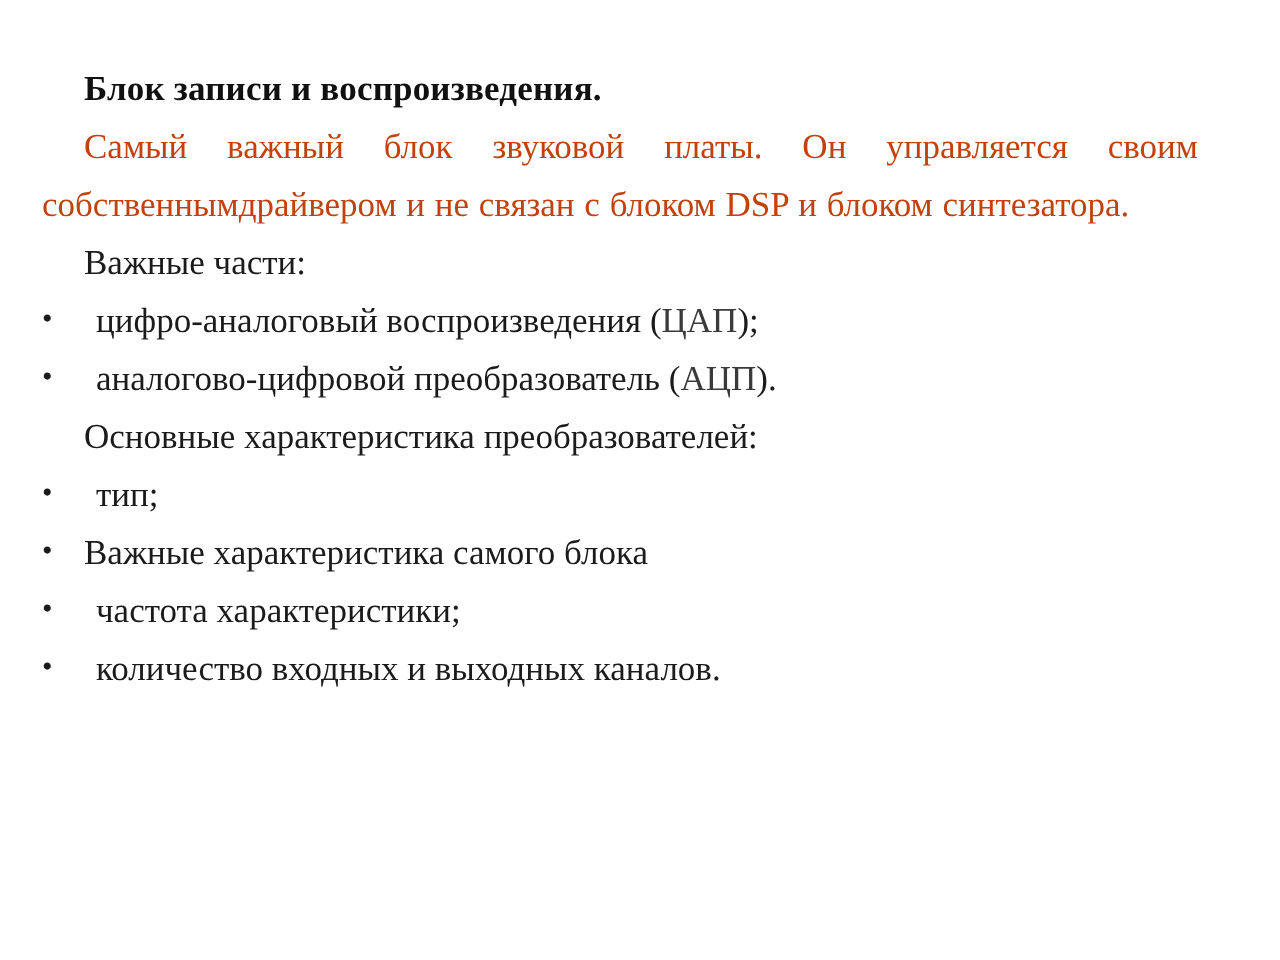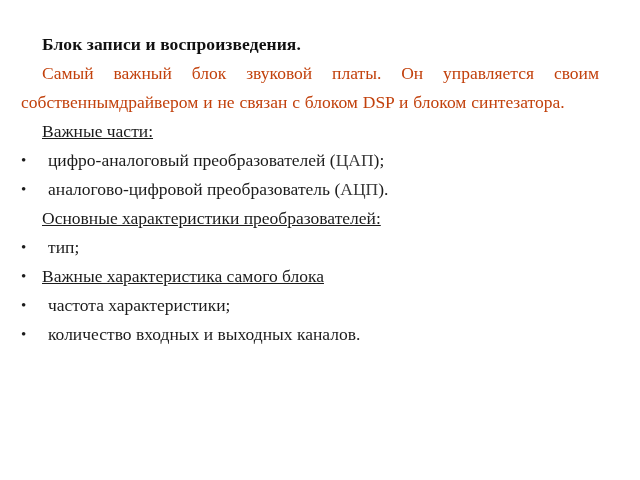--- a/index.html
+++ b/index.html
@@ -58,21 +58,20 @@
   }
 
   
   .line {
     font-size: 17.5px;
     line-height: 29px;
     margin: 0;
     padding-left: 21px;
     white-space: nowrap;
     color: #1b1b1b;
-    text-decoration: underline;
   }
 
   
   .bullet {
     font-size: 17.5px;
     line-height: 29px;
     margin: 0;
     padding-left: 27px;
     position: relative;
     white-space: nowrap;
@@ -103,28 +102,28 @@
 <div class="slide">
   <div class="content">
 
     <p class="heading">Блок записи и воспроизведения.</p>
 
     <p class="para">Самый важный блок звуковой платы. Он управляется своим собственнымдрайвером и не связан с блоком DSP и блоком синтезатора.</p>
 
     <p class="line">Важные части:</p>
 
     <p class="bullet">
-      <span class="dot">•</span><span class="txt">цифро-аналоговый преобразователей (</span><span class="abbr">ЦАП</span><span class="txt">);</span>
+      <span class="dot">•</span><span class="txt">цифро-аналоговый воспроизведения (</span><span class="abbr">ЦАП</span><span class="txt">);</span>
     </p>
 
     <p class="bullet">
       <span class="dot">•</span><span class="txt">аналогово-цифровой преобразователь (</span><span class="abbr">АЦП</span><span class="txt">).</span>
     </p>
 
-    <p class="line">Основные характеристики преобразователей:</p>
+    <p class="line">Основные характеристика преобразователей:</p>
 
     <p class="bullet">
       <span class="dot">•</span><span class="txt">тип;</span>
     </p>
 
     <p class="bullet">
       <span class="dot">•</span>
     </p>
 
     <p class="line">Важные характеристика самого блока</p>

